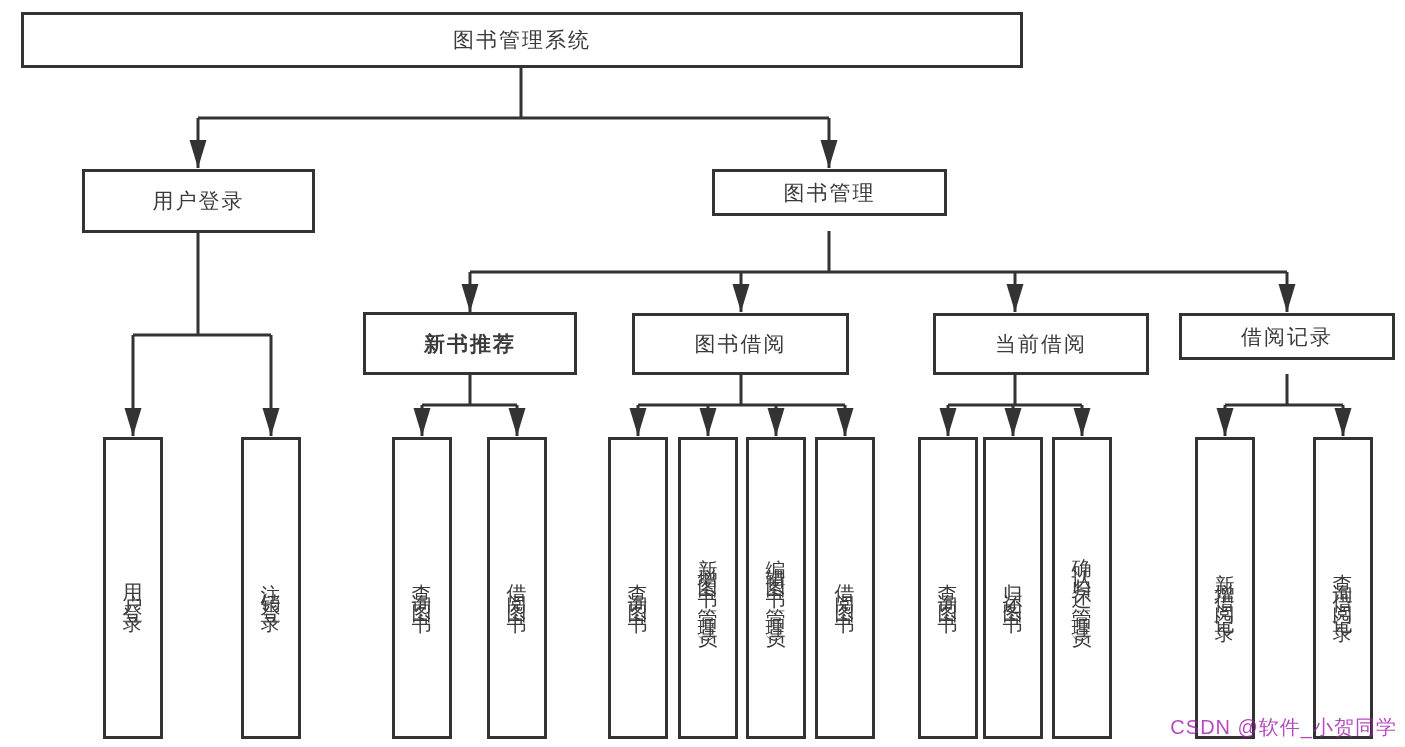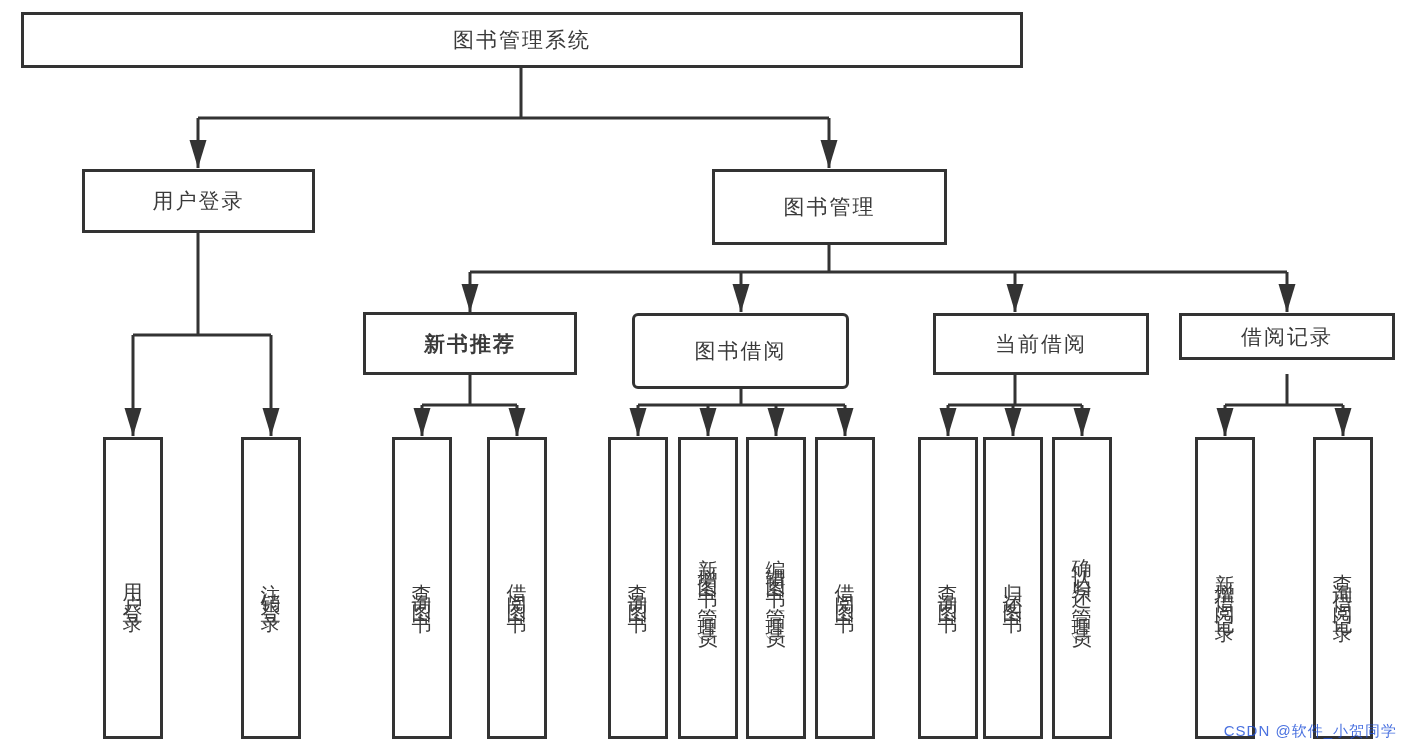--- a/index.html
+++ b/index.html
@@ -49,22 +49,22 @@
     line-height: 1;
     letter-spacing: 10px;
     white-space: nowrap;
     color: #3a3a3a;
   }
   #watermark {
     position: absolute;
     right: 8px;
     bottom: 6px;
     z-index: 3;
-    font-size: 15px;
-    color: #1d4ed8;
+    font-size: 20px;
+    color: #a21caf;
     opacity: 0.8;
     letter-spacing: 1px;
     white-space: nowrap;
   }
 </style>
 </head>
 <body>
 
 <div id="canvas">
 
@@ -111,28 +111,28 @@
     </g>
   </svg>
 
   <div class="node hnode" style="left:21px; top:12px; width:1002px; height:56px;">
     <span>图书管理系统</span>
   </div>
 
   <div class="node hnode" style="left:82px; top:169px; width:233px; height:64px;">
     <span>用户登录</span>
   </div>
-  <div class="node hnode" style="left:712px; top:169px; width:235px; height:76px;">
+  <div class="node hnode" style="left:712px; top:169px; width:235px; height:47px;">
     <span>图书管理</span>
   </div>
 
   <div class="node hnode" style="left:363px; top:312px; width:214px; height:63px;font-weight:bold;">
     <span>新书推荐</span>
   </div>
-  <div class="node hnode" style="left:632px; top:313px; width:217px; height:76px;border-radius:6px;">
+  <div class="node hnode" style="left:632px; top:313px; width:217px; height:62px;">
     <span>图书借阅</span>
   </div>
   <div class="node hnode" style="left:933px; top:313px; width:216px; height:62px;">
     <span>当前借阅</span>
   </div>
   <div class="node hnode" style="left:1179px; top:313px; width:216px; height:47px;">
     <span>借阅记录</span>
   </div>
 
   <div class="node vnode" style="left:103px;">

